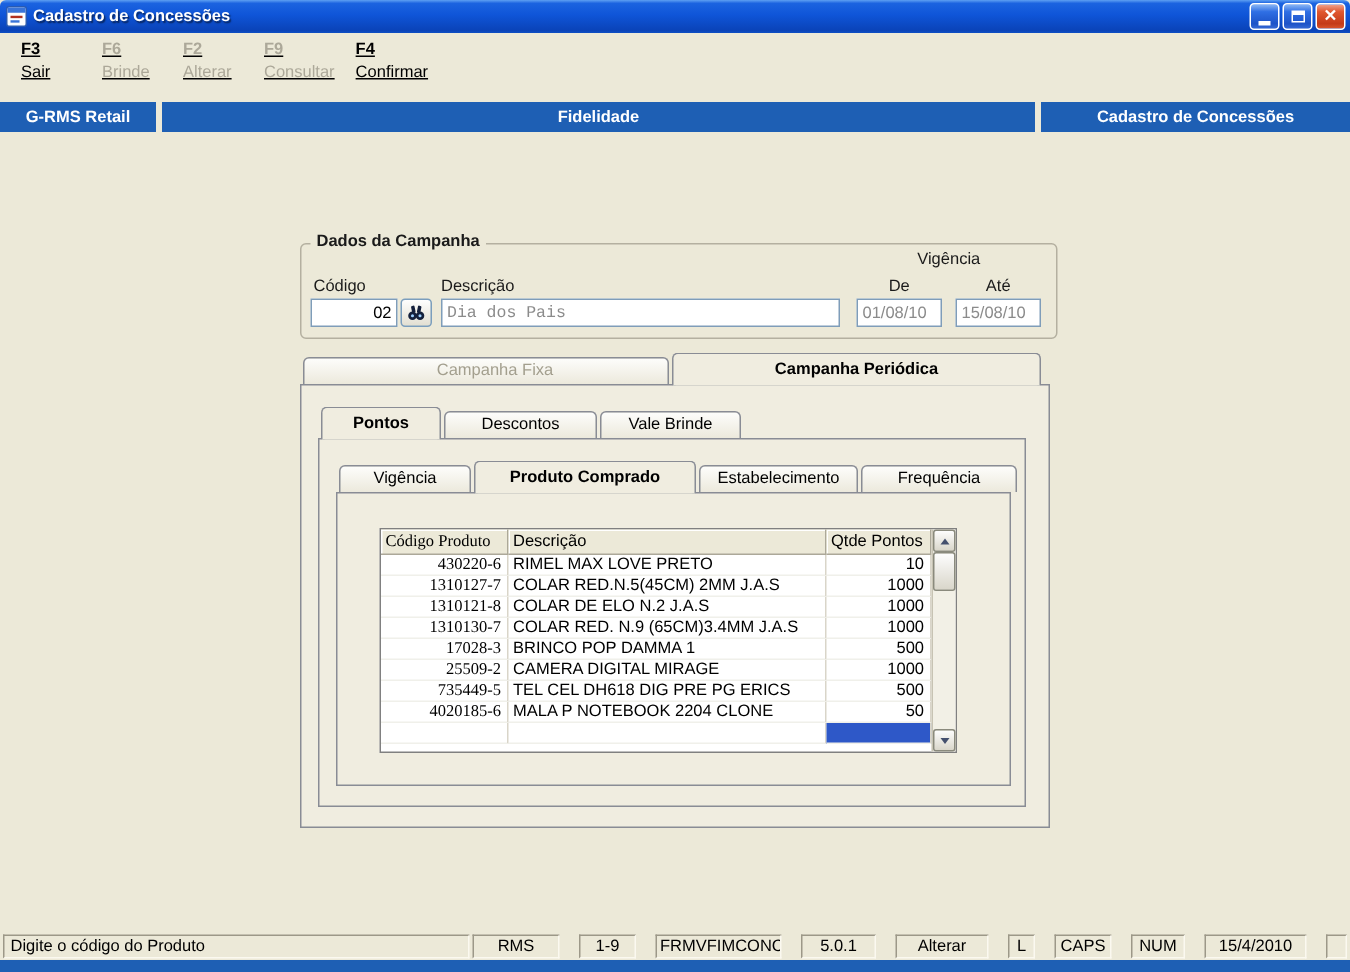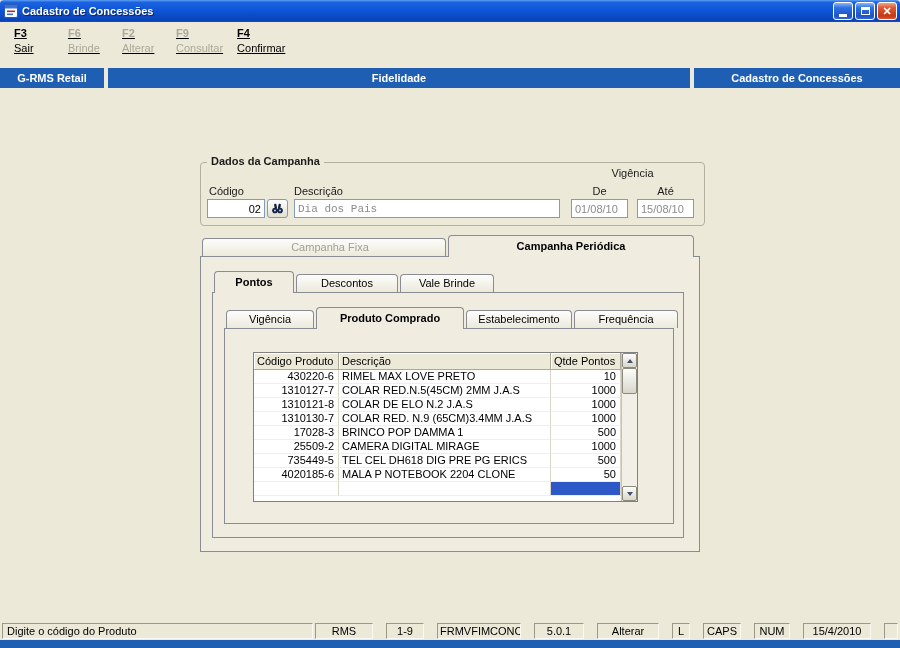--- a/index.html
+++ b/index.html
@@ -129,21 +129,21 @@
     background:#ece9d8; border-right:1px solid #aca899; border-bottom:1px solid #aca899;
     box-shadow: inset 1px 1px 0 #fff;
     padding:1px 3px; line-height:14px; overflow:hidden; white-space:nowrap;
   }
   .grid-body { width:426px; }
   .grow { display:flex; height:14px; }
   .gc {
     border-right:1px solid #d9d5c9; border-bottom:1px solid #f0f0ea;
     line-height:13px; overflow:hidden; white-space:nowrap; color:#000;
   }
-  .c0 { width:85px;  text-align:right; padding-right:4px; }
+  .c0 { width:85px;  text-align:right; padding-right:4px;font-family:Liberation Serif, serif; }
   .c1 { width:212px; text-align:left;  padding-left:3px; }
   .c2 { width:70px;  text-align:right; padding-right:4px; }
   .gh.c0, .gh.c1, .gh.c2 { text-align:left; padding-left:3px; }
   .selected-cell { background: var(--selection-blue, #2e58c8); }
 
   
   .scrollbar {
     position:absolute; right:0; top:0; bottom:0; width:16px;
     background:#f2f0e6; border-left:1px solid #c7c3b3;
     display:flex; flex-direction:column;

